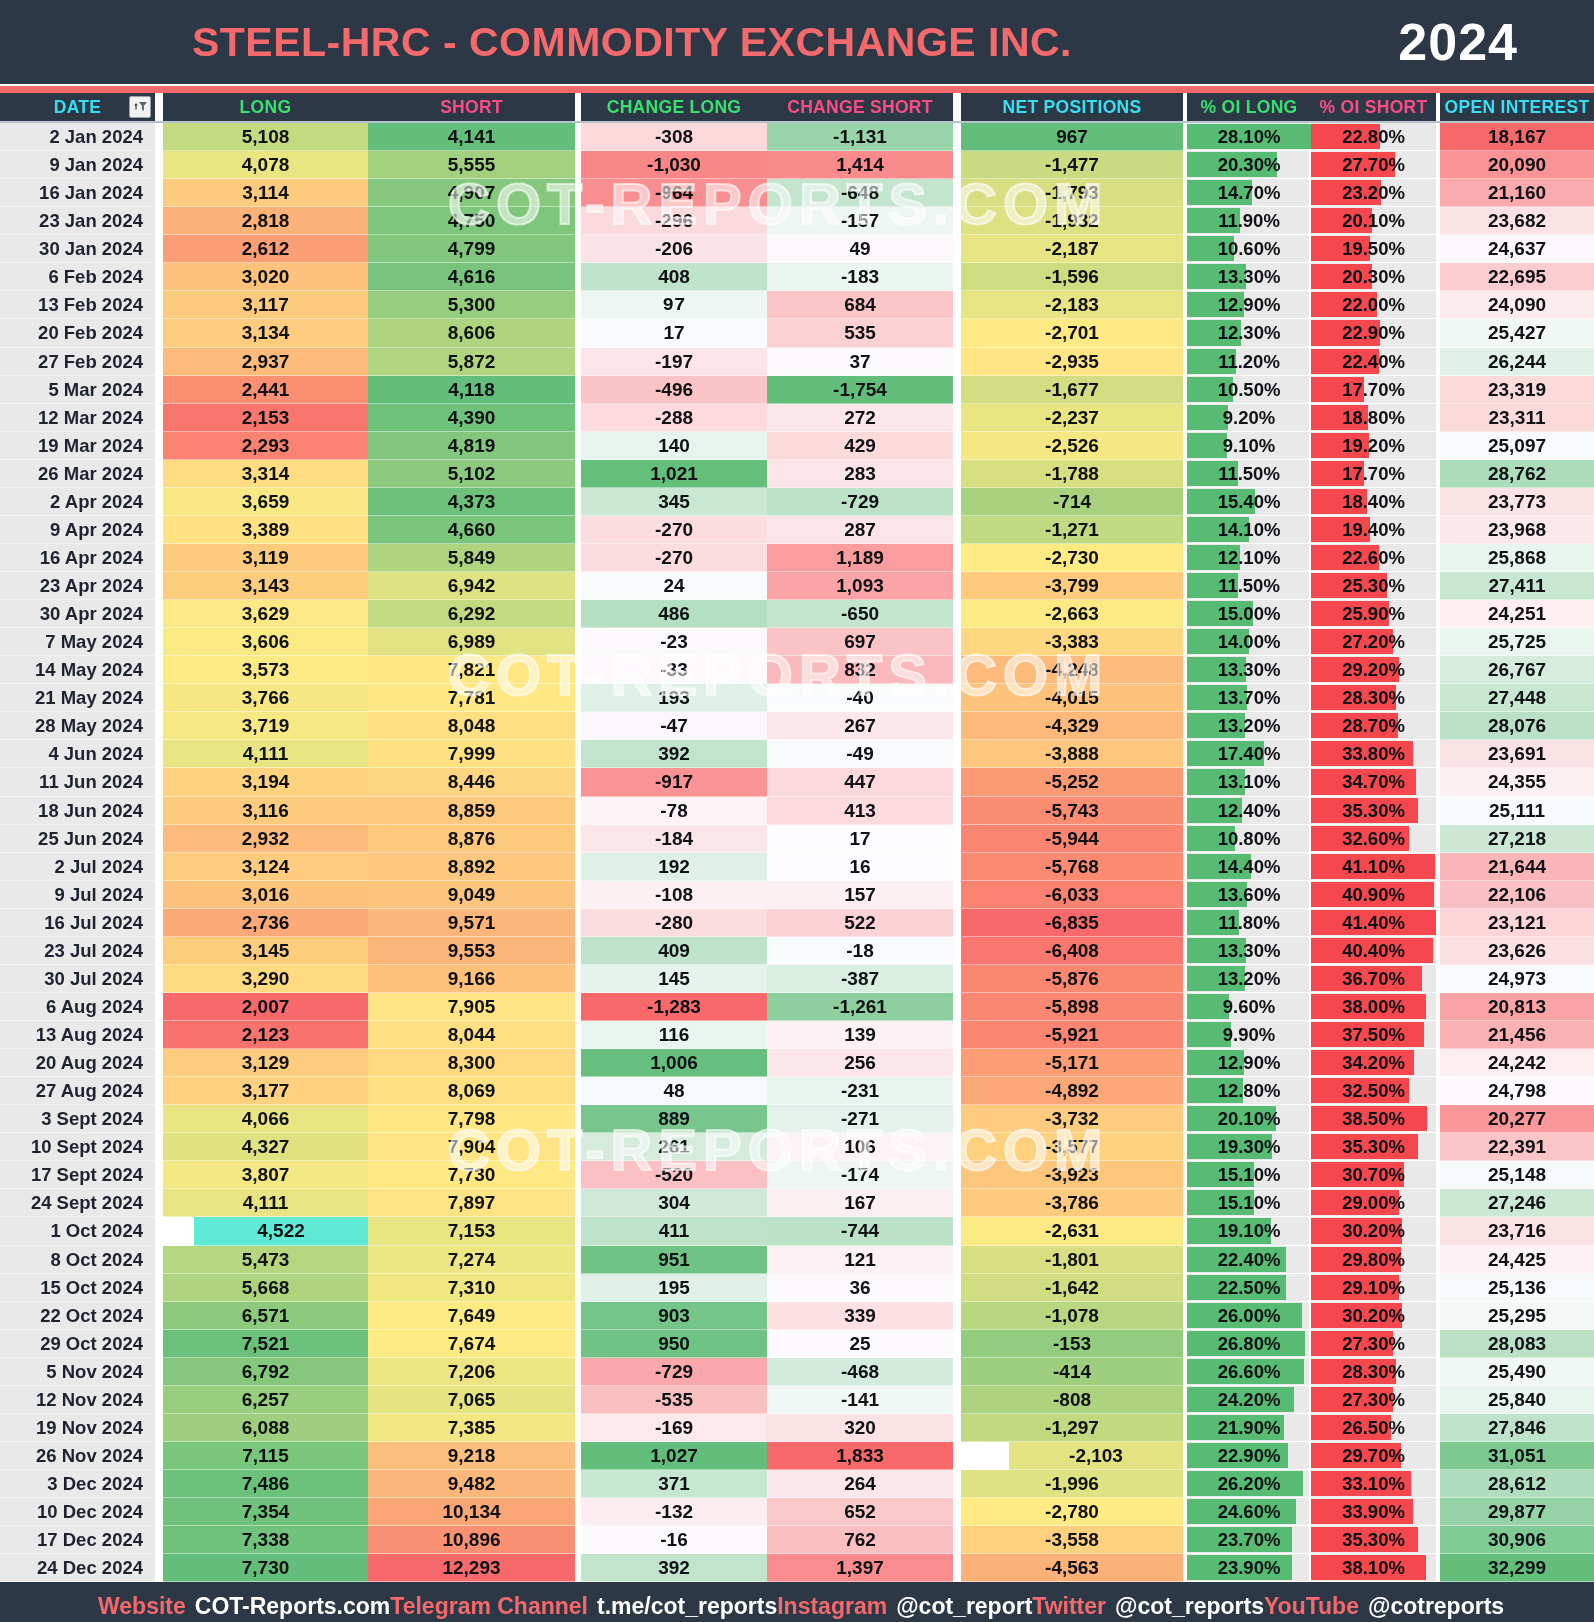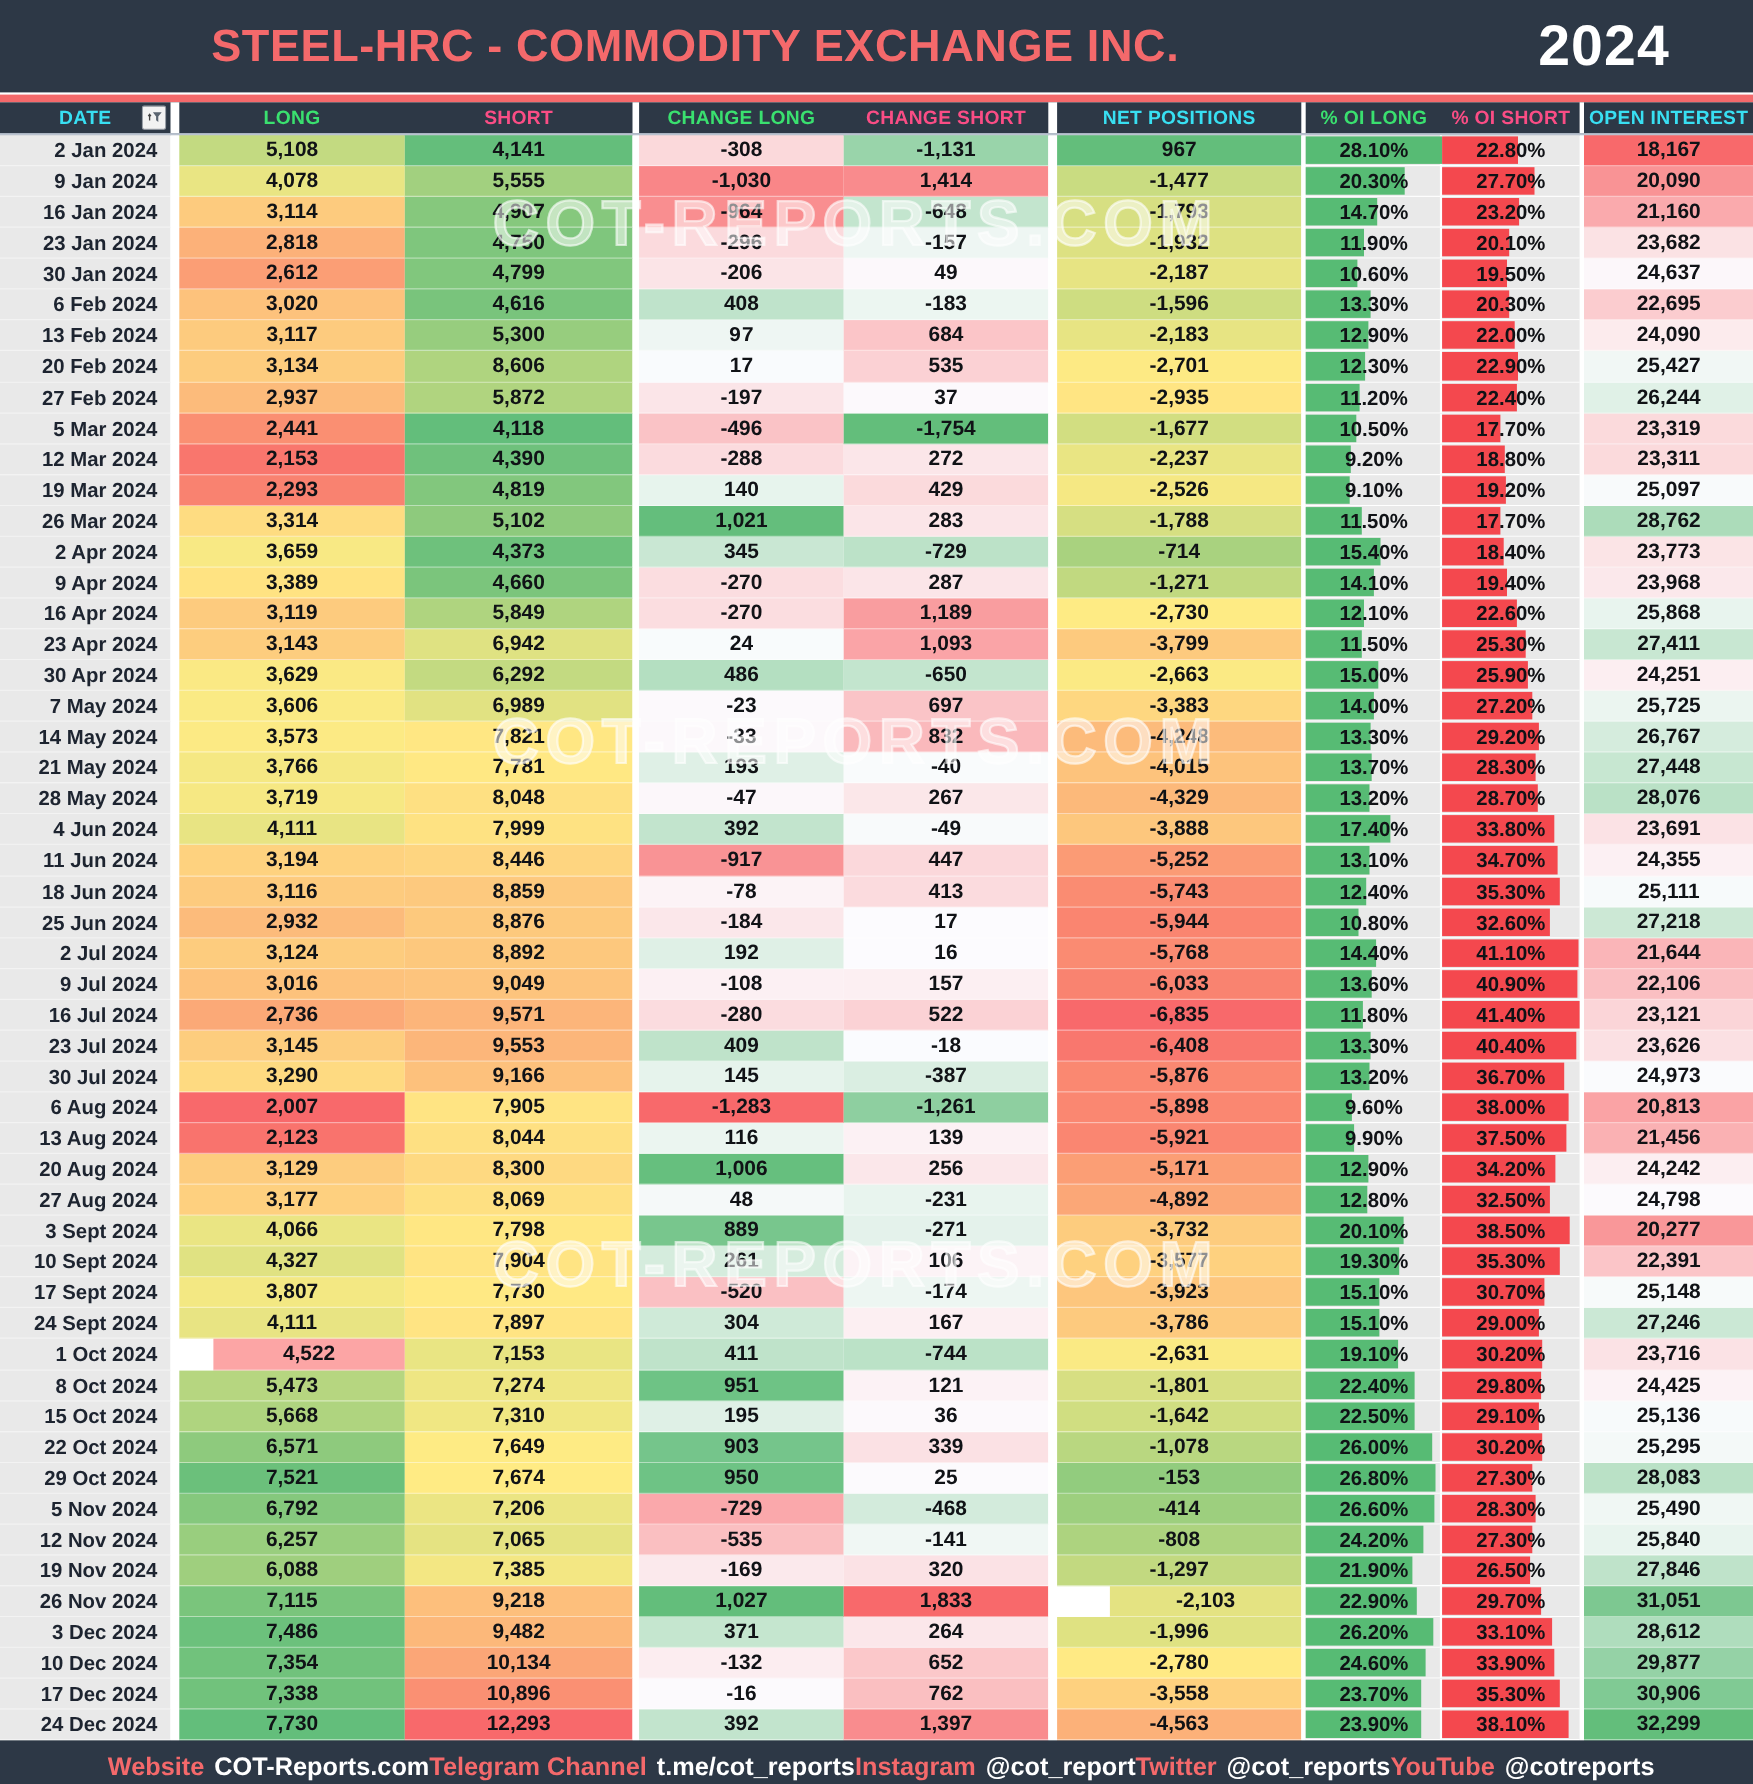--- a/index.html
+++ b/index.html
@@ -992,21 +992,21 @@
         <div class="cell barcell">
           <div class="bar red" style="width: 70.05%;"></div>
           <span class="val">29.00%</span>
         </div>
         <div class="gap"></div>
         <div class="cell" style="background: rgb(203, 232, 213);">27,246</div>
       </div>
       <div class="trow">
         <div class="cell date">1 Oct 2024</div>
         <div class="gap"></div>
-        <div class="cell" style="background: #fca5a5; margin-left: 31px;">4,522</div>
+        <div class="cell" style="background: #5eead4; margin-left: 31px;">4,522</div>
         <div class="cell" style="background: rgb(233, 229, 131);">7,153</div>
         <div class="gap"></div>
         <div class="cell" style="background: rgb(191, 227, 202);">411</div>
         <div class="cell" style="background: rgb(187, 226, 199);">-744</div>
         <div class="gap"></div>
         <div class="cell" style="background: rgb(250, 234, 132);">-2,631</div>
         <div class="gap"></div>
         <div class="cell barcell leftbar">
           <div class="bar green" style="width: 67.97%;"></div>
           <span class="val">19.10%</span>

